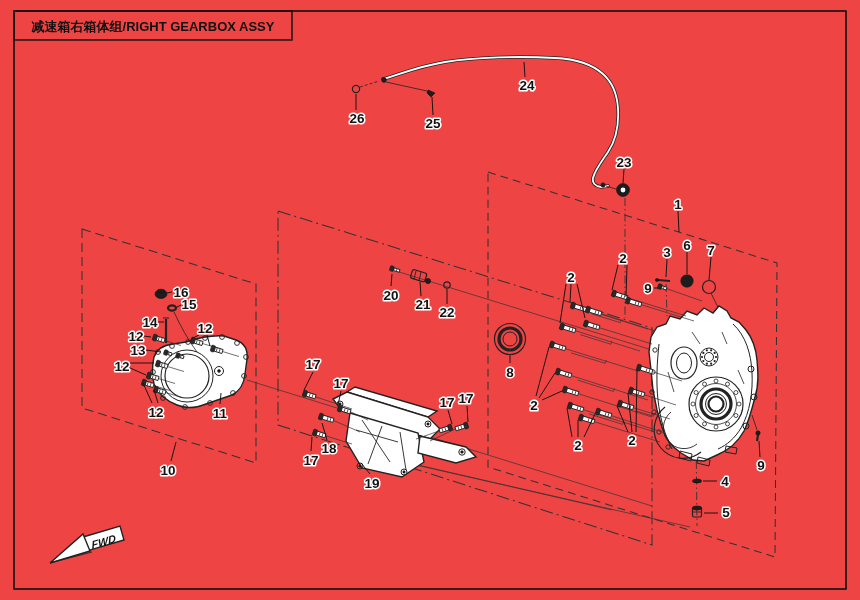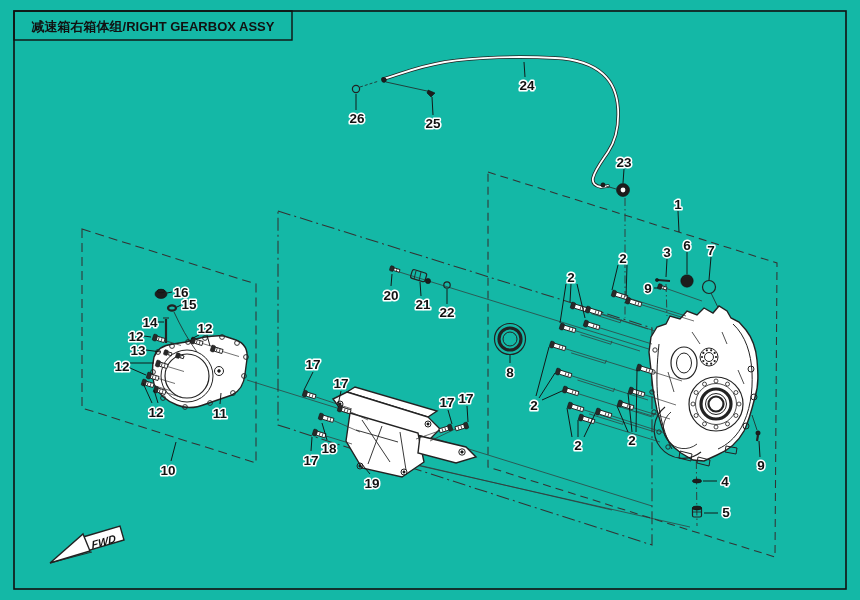--- a/index.html
+++ b/index.html
@@ -1,16 +1,16 @@
 <!DOCTYPE html>
 <html><head>
 <meta charset="utf-8">
 <style>
   html,body{margin:0;padding:0;background:#fff;}
-  .page{position:relative;width:860px;height:600px;background:#14b8a6;overflow:hidden;
+  .page{position:relative;width:860px;height:600px;background:#ef4444;overflow:hidden;
         font-family:"Liberation Sans",sans-serif;}
   svg{position:absolute;left:0;top:0;}
   .frame{fill:none;stroke:#111;stroke-width:1.6;}
   .titlebox{fill:none;stroke:#111;stroke-width:1.4;}
   .title{font:700 13px "Liberation Sans",sans-serif;fill:#111;}
   .panel{fill:none;stroke:#333;stroke-width:1.05;}
   .dashL{stroke-dasharray:9 5;}
   .dashR{stroke-dasharray:8 5;}
   .dashdotP{stroke-dasharray:13 4 2 4;}
   .dashdot{stroke:#333;stroke-width:.9;stroke-dasharray:8 3 1.5 3;fill:none;}

